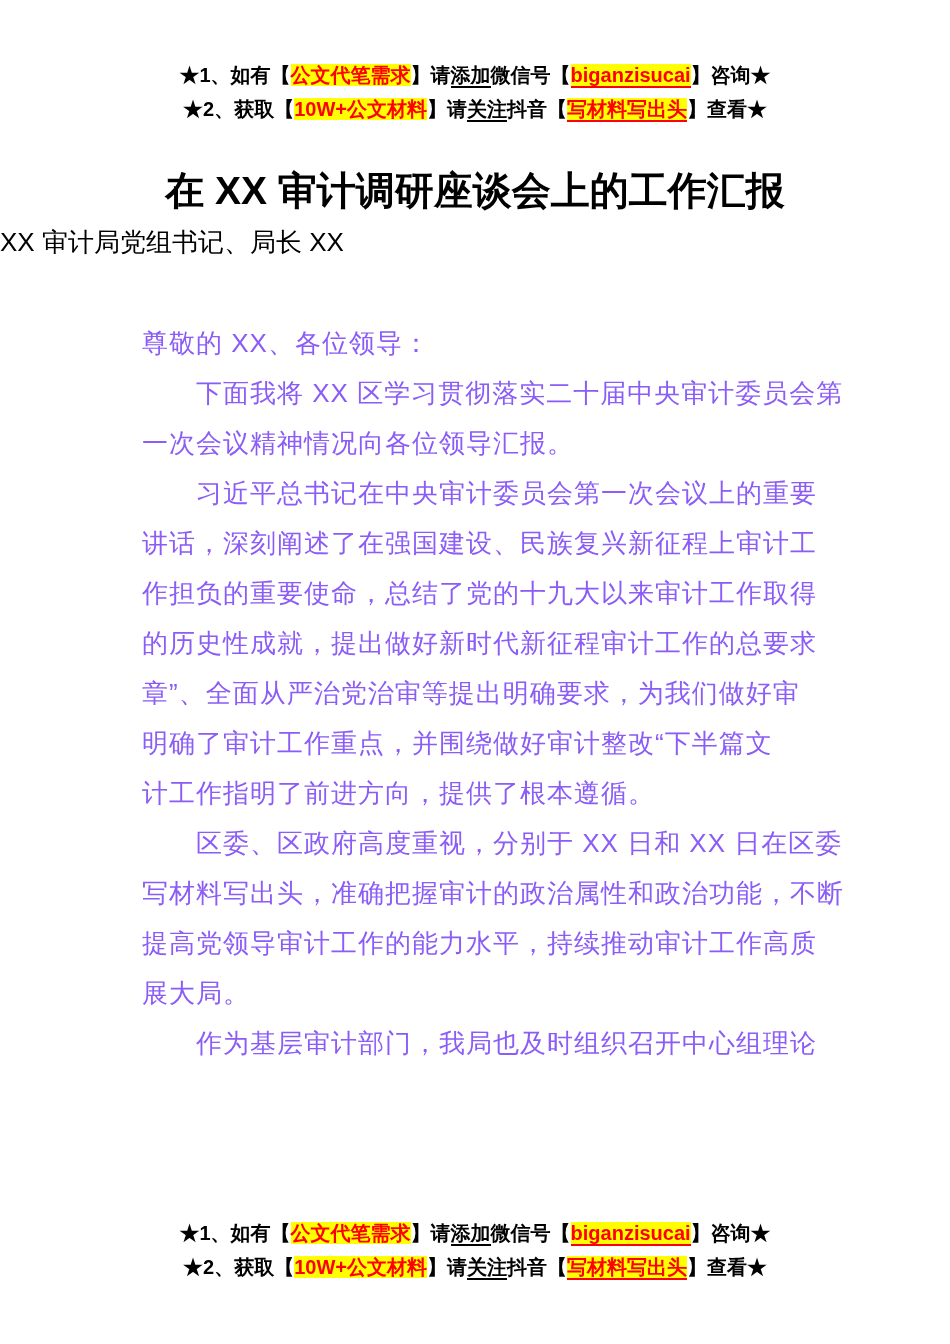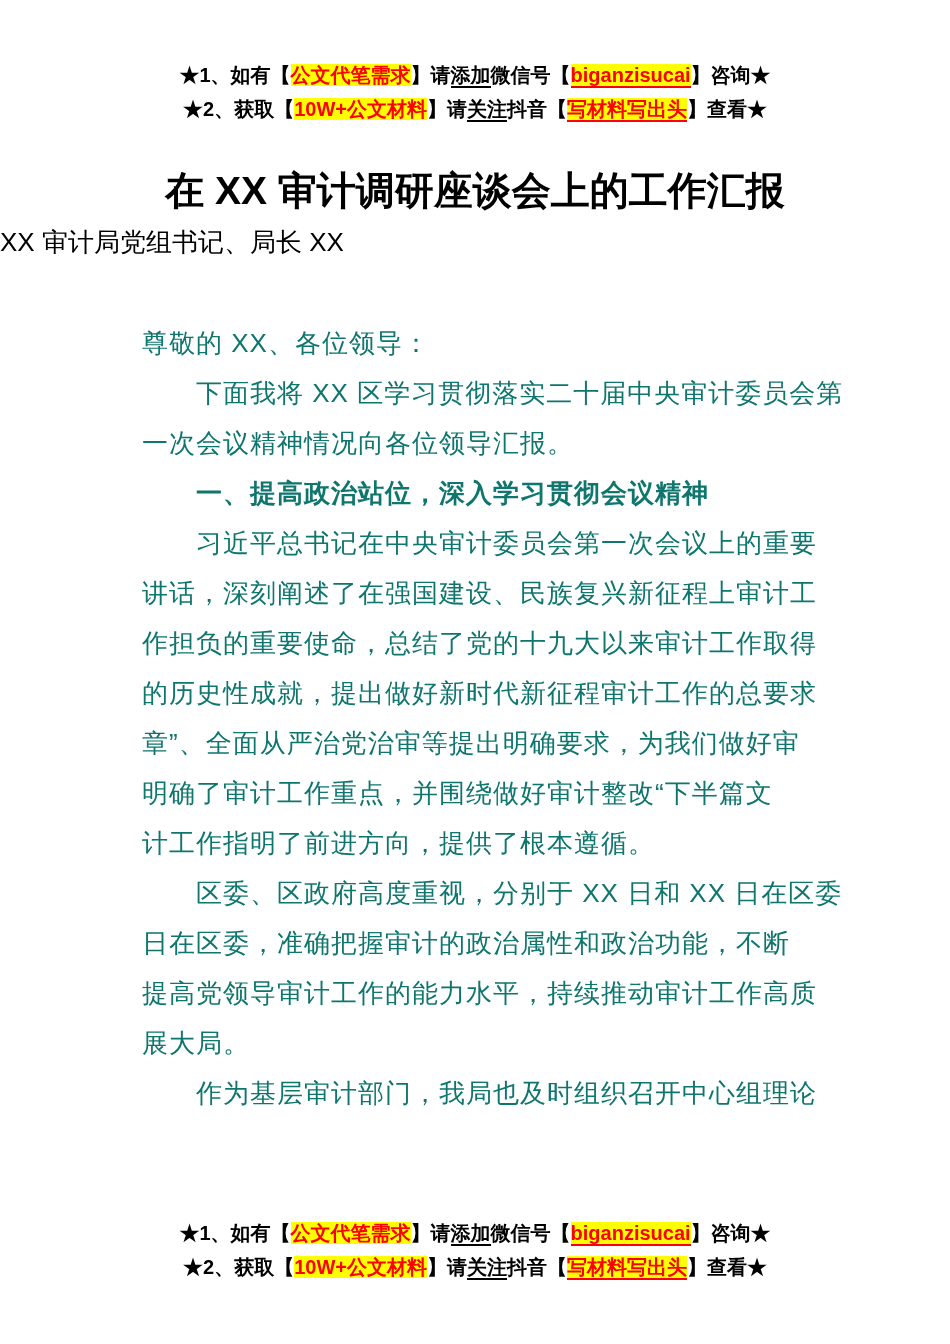--- a/index.html
+++ b/index.html
@@ -44,49 +44,48 @@
     text-align: left;
     font-size: 26px; font-weight: normal; line-height: 40px;
     white-space: pre;
   }
   
   .doc-body {
     position: absolute; top: 318px; left: 142px;
     width: 692px;
     font-size: 26px; line-height: 50px;
     letter-spacing: 1px;
-    color: #0f766e;
+    color: #8b5cf6;
   }
   .body-line { white-space: pre; }
   .body-line.indent { padding-left: 54px; }
   .body-line.bold { font-weight: bold; }
 </style>
 </head>
 <body>
 
 <div class="page">
   <div class="promo promo-header"><div class="promo-line"><span>★1、如有【</span><span class="hl">公文代笔需求</span><span>】请</span><span class="u">添加</span><span>微信号【</span><span class="hlu">biganzisucai</span><span>】咨询★</span></div><div class="promo-line"><span>★2、获取【</span><span class="hl">10W+公文材料</span><span>】请</span><span class="u">关注</span><span>抖音【</span><span class="hlu">写材料写出头</span><span>】查看★</span></div></div>
 
   <div class="doc-title">在 XX 审计调研座谈会上的工作汇报</div>
 
   <div class="doc-subtitle">XX 审计局党组书记、局长 XX</div>
 
   <div class="doc-body">
       <div class="body-line">尊敬的 XX、各位领导：</div>
       <div class="body-line indent">下面我将 XX 区学习贯彻落实二十届中央审计委员会第</div>
       <div class="body-line">一次会议精神情况向各位领导汇报。</div>
-      <div class="body-line indent bold">一、提高政治站位，深入学习贯彻会议精神</div>
       <div class="body-line indent">习近平总书记在中央审计委员会第一次会议上的重要</div>
       <div class="body-line">讲话，深刻阐述了在强国建设、民族复兴新征程上审计工</div>
       <div class="body-line">作担负的重要使命，总结了党的十九大以来审计工作取得</div>
       <div class="body-line">的历史性成就，提出做好新时代新征程审计工作的总要求</div>
       <div class="body-line">章”、全面从严治党治审等提出明确要求，为我们做好审</div>
       <div class="body-line">明确了审计工作重点，并围绕做好审计整改“下半篇文</div>
       <div class="body-line">计工作指明了前进方向，提供了根本遵循。</div>
       <div class="body-line indent">区委、区政府高度重视，分别于 XX 日和 XX 日在区委</div>
-      <div class="body-line">日在区委，准确把握审计的政治属性和政治功能，不断</div>
+      <div class="body-line">写材料写出头，准确把握审计的政治属性和政治功能，不断</div>
       <div class="body-line">提高党领导审计工作的能力水平，持续推动审计工作高质</div>
       <div class="body-line">展大局。</div>
       <div class="body-line indent">作为基层审计部门，我局也及时组织召开中心组理论</div>
     </div>
 
   <div class="promo promo-footer"><div class="promo-line"><span>★1、如有【</span><span class="hl">公文代笔需求</span><span>】请</span><span class="u">添加</span><span>微信号【</span><span class="hlu">biganzisucai</span><span>】咨询★</span></div><div class="promo-line"><span>★2、获取【</span><span class="hl">10W+公文材料</span><span>】请</span><span class="u">关注</span><span>抖音【</span><span class="hlu">写材料写出头</span><span>】查看★</span></div></div>
 </div>
 
 </body></html>

